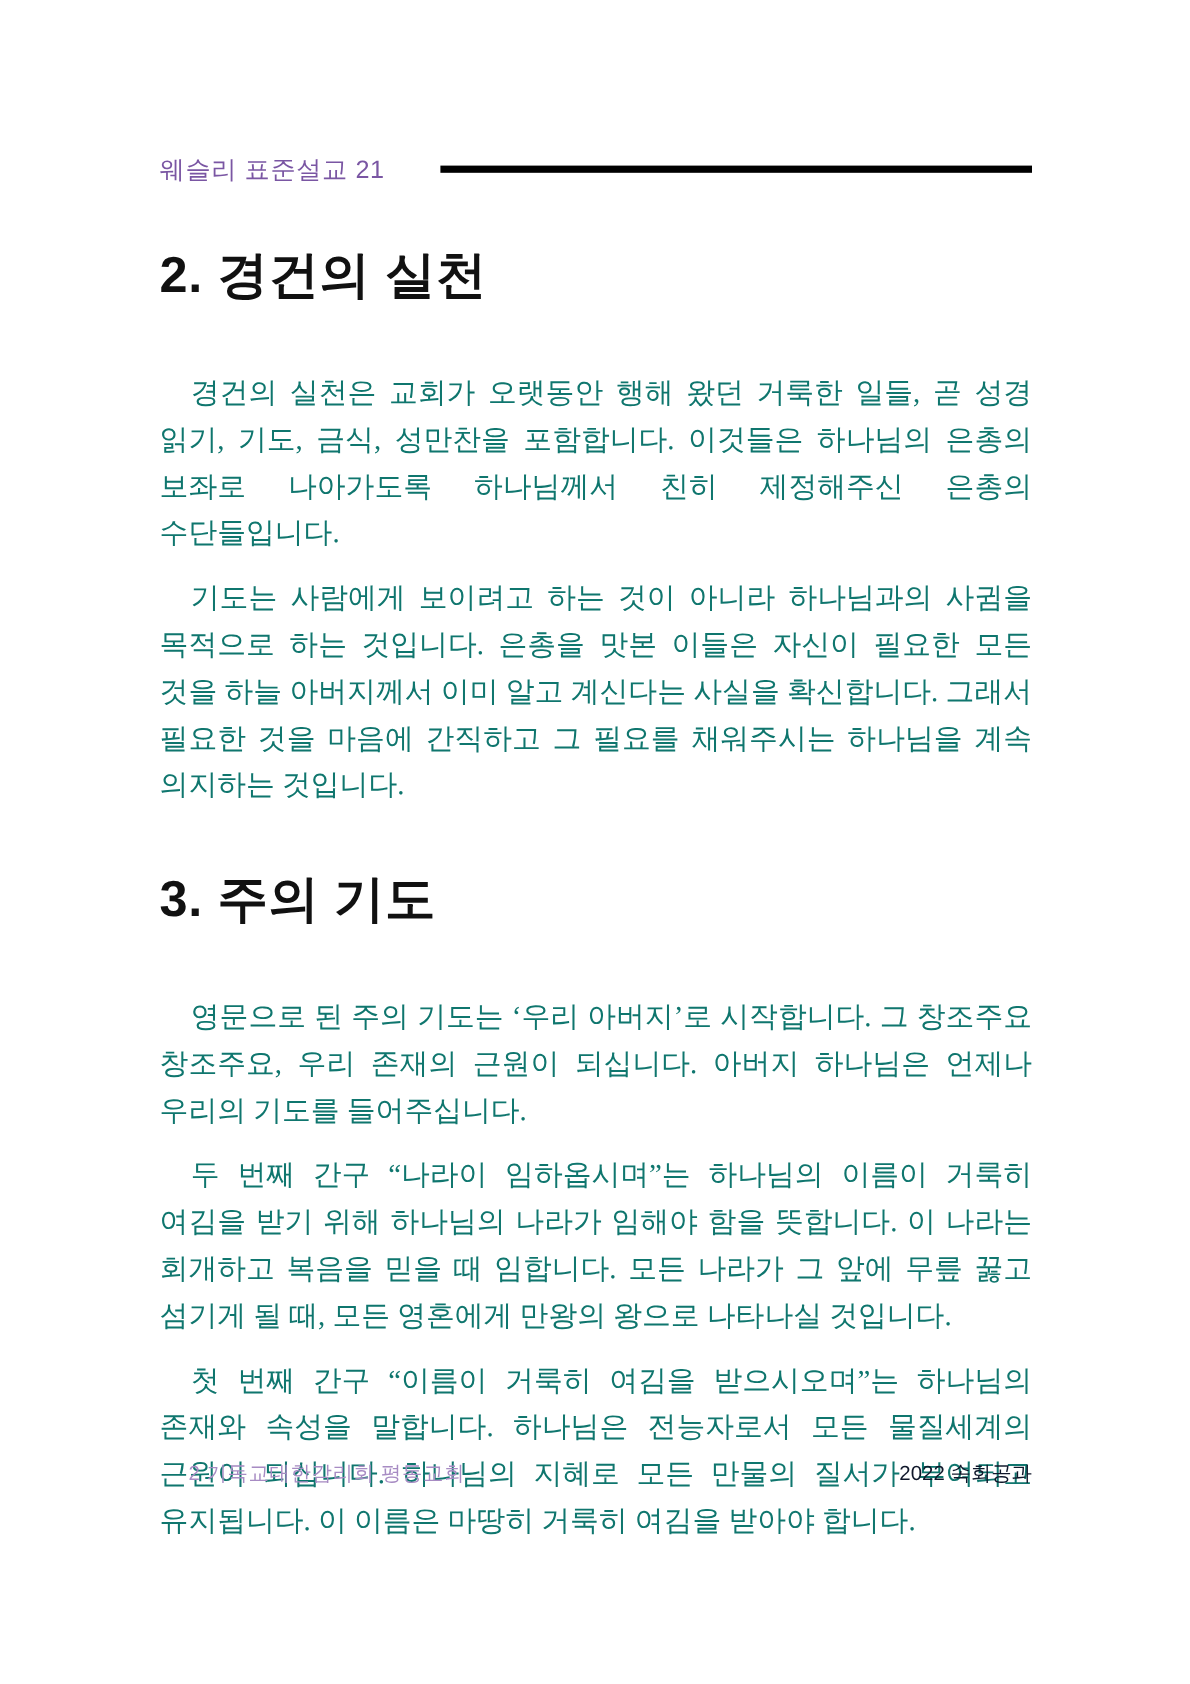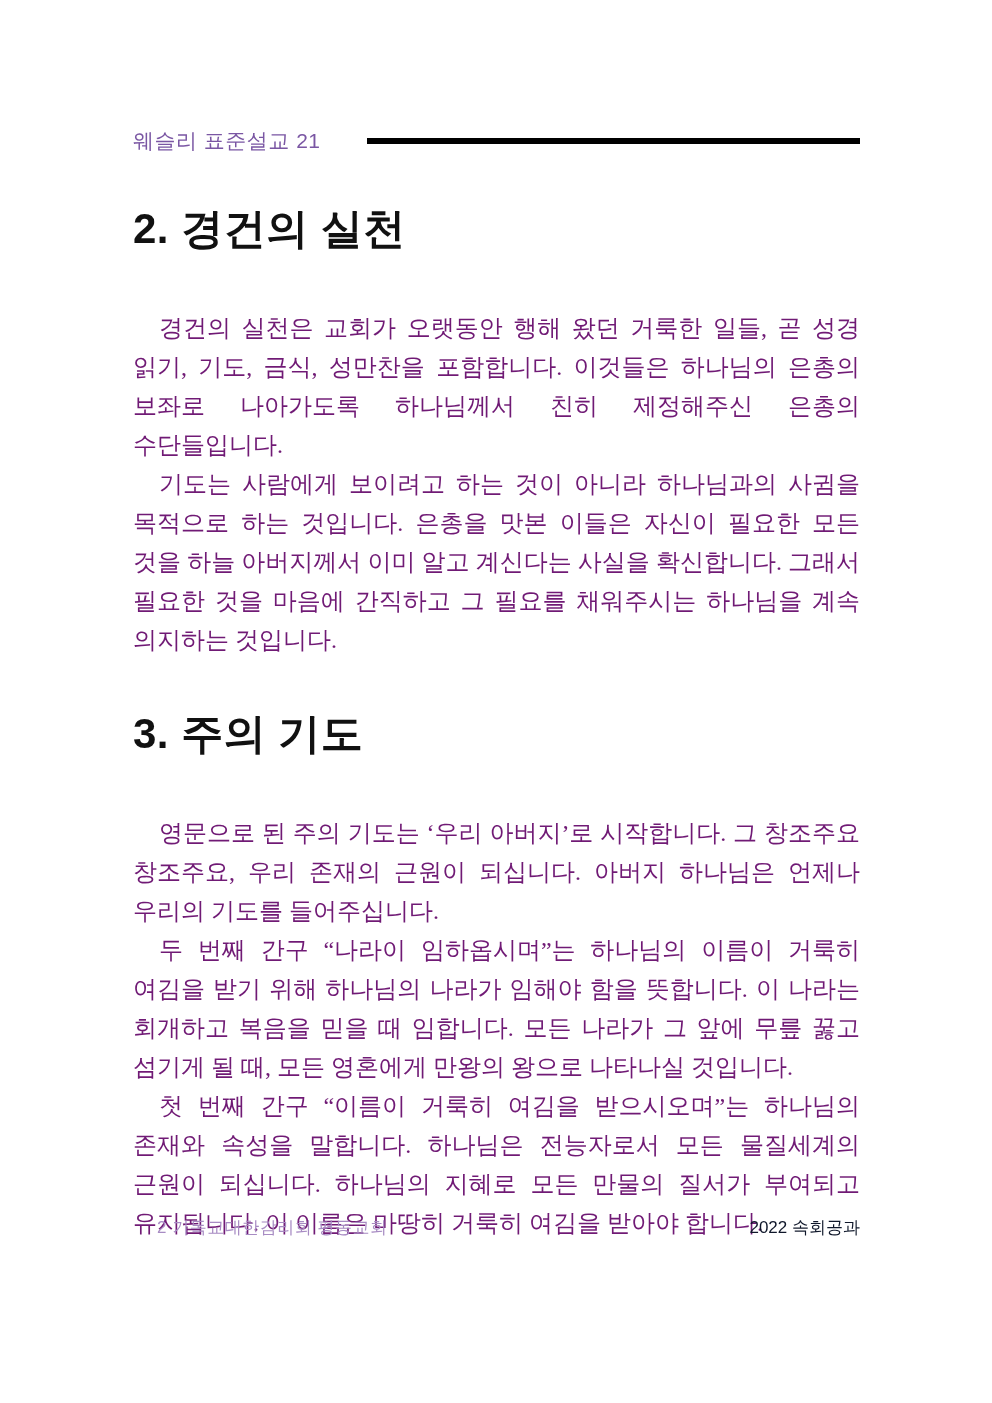--- a/index.html
+++ b/index.html
@@ -47,24 +47,24 @@
     letter-spacing: 0.5px;
   }
   
   .para {
     margin: 0;
     font-size: 24px;
     line-height: 39px;
     text-align: justify;
     text-indent: 26px;
     word-break: keep-all;
-    color: #701a75;
+    color: #0f766e;
   }
   .para + .para {
-    margin-top: 0;
+    margin-top: 15px;
   }
   
   .doc-footer {
     position: absolute;
     left: 133px;
     right: 132px;
     top: 1216px;
     display: flex;
     justify-content: space-between;
     align-items: baseline;

